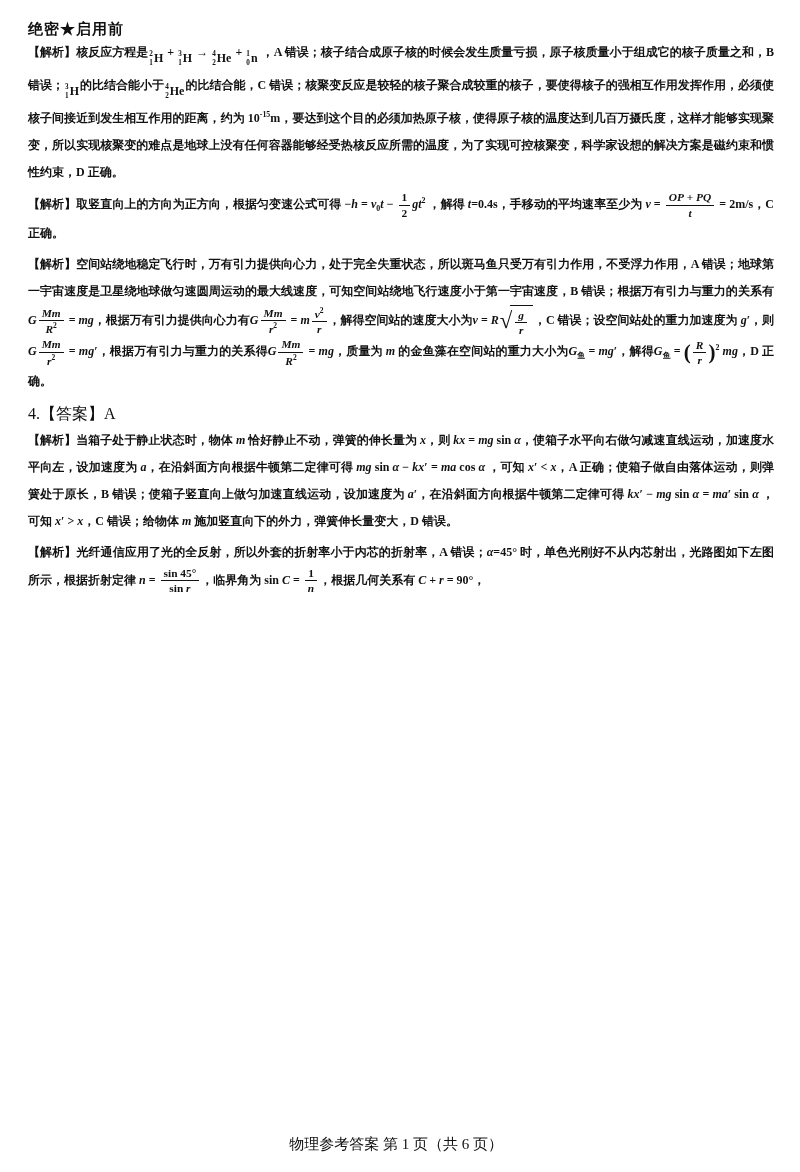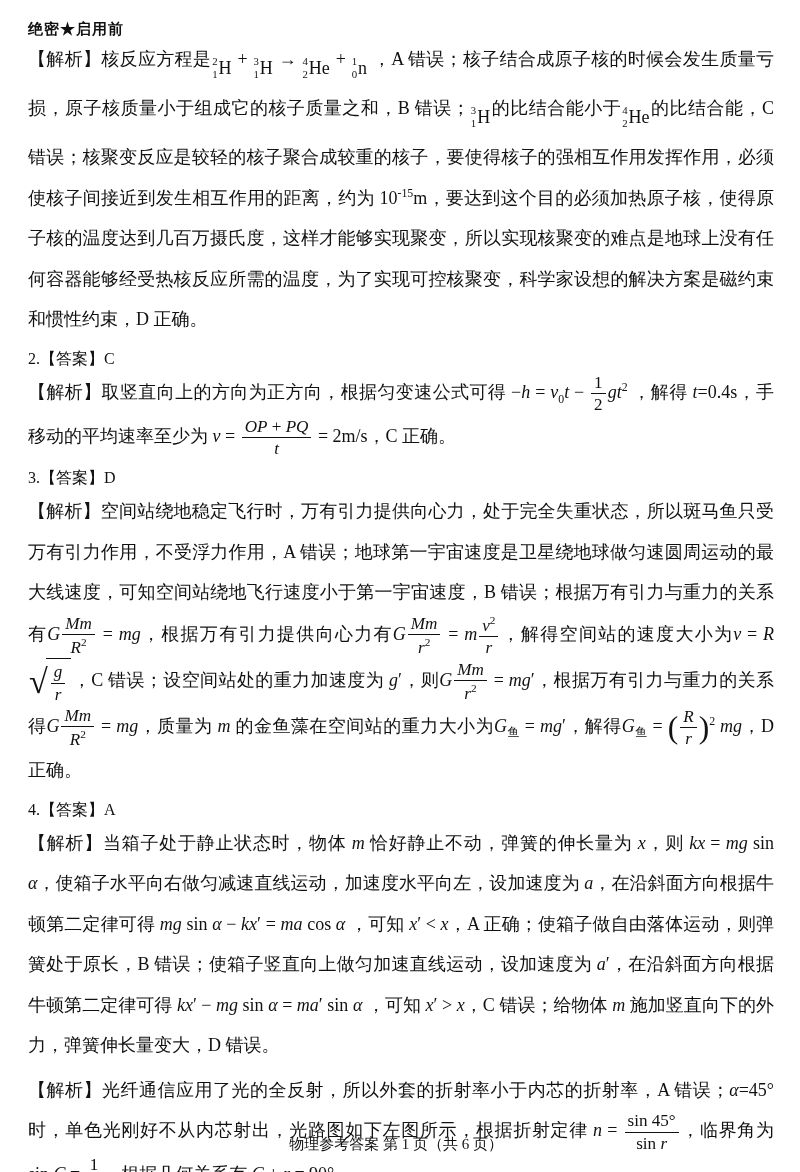--- a/index.html
+++ b/index.html
@@ -5,21 +5,21 @@
   html,body{margin:0;padding:0;background:#ffffff;}
   .page{
     width:800px;height:1172px;box-sizing:border-box;
     padding:20px 26px 52px 28px;position:relative;overflow:hidden;
     background:#ffffff;color:#111;
     font-family:"Liberation Serif","DejaVu Serif",serif;
   }
   .classification{font-size:15px;font-weight:700;letter-spacing:1px;}
   .title{font-size:30px;font-weight:700;text-align:center;margin:14px 0 8px;letter-spacing:3px;}
   .answer-line{font-size:16px;margin:9px 0 2px;}
-  .analysis{font-size:18px;line-height:2.25;text-align:justify;margin:0 0 4px;}
+  .analysis{font-size:12px;line-height:2.25;text-align:justify;margin:0 0 4px;font-weight:bold;}
   
   .mi{font-family:"Liberation Serif","DejaVu Serif",serif;font-style:italic;}
   .mr{font-family:"Liberation Serif","DejaVu Serif",serif;}
   sup.sp,sub.sb{font-size:0.66em;font-family:"Liberation Serif","DejaVu Serif",serif;}
   sup.sp{vertical-align:super;}
   sub.sb{vertical-align:sub;}
   .frac{display:inline-block;vertical-align:middle;text-align:center;line-height:1.25;margin:0 2px;font-size:0.95em;font-family:"Liberation Serif","DejaVu Serif",serif;}
   .frac .num{display:block;border-bottom:1px solid #111;padding:0 3px;}
   .frac .den{display:block;padding:0 3px;}
   .nuc{display:inline-flex;align-items:center;margin:0 1px;font-family:"Liberation Serif","DejaVu Serif",serif;}
@@ -69,25 +69,23 @@
             <span class="sym">H</span>
           </span>的比结合能小于<span class="nuc">
             <span class="pre">
               <span>4</span>
               <span>2</span>
             </span>
             <span class="sym">He</span>
           </span>的比结合能，C 错误；核聚变反应是较轻的核子聚合成较重的核子，要使得核子的强相互作用发挥作用，必须使核子间接近到发生相互作用的距离，约为 10<sup class="sp">-15</sup><span class="mr">m</span>，要达到这个目的必须加热原子核，使得原子核的温度达到几百万摄氏度，这样才能够实现聚变，所以实现核聚变的难点是地球上没有任何容器能够经受热核反应所需的温度，为了实现可控核聚变，科学家设想的解决方案是磁约束和惯性约束，D 正确。</p>
       </section>
       <section>
-        <p class="answer-line">2.【答案】C</p>
         <p class="analysis">【解析】取竖直向上的方向为正方向，根据匀变速公式可得 <span class="mr">−</span><span class="mi">h</span><span class="mr"> = </span><span class="mi">v</span><sub class="sb">0</sub><span class="mi">t</span><span class="mr"> − </span><span class="frac"><span class="num">1</span><span class="den">2</span></span><span class="mi">gt</span><sup class="sp">2</sup> ，解得 <span class="mi">t</span>=0.4s，手移动的平均速率至少为 <span class="mi">v</span><span class="mr"> = </span><span class="frac"><span class="num"><span class="mi">OP</span><span class="mr"> + </span><span class="mi">PQ</span></span><span class="den"><span class="mi">t</span></span></span><span class="mr"> = 2m/s</span>，C 正确。</p>
       </section>
       <section>
-        <p class="answer-line">3.【答案】D</p>
         <p class="analysis">【解析】空间站绕地稳定飞行时，万有引力提供向心力，处于完全失重状态，所以斑马鱼只受万有引力作用，不受浮力作用，A 错误；地球第一宇宙速度是卫星绕地球做匀速圆周运动的最大线速度，可知空间站绕地飞行速度小于第一宇宙速度，B 错误；根据万有引力与重力的关系有<span class="mi">G</span><span class="frac"><span class="num"><span class="mi">Mm</span></span><span class="den"><span class="mi">R</span><sup class="sp">2</sup></span></span><span class="mr"> = </span><span class="mi">mg</span>，根据万有引力提供向心力有<span class="mi">G</span><span class="frac"><span class="num"><span class="mi">Mm</span></span><span class="den"><span class="mi">r</span><sup class="sp">2</sup></span></span><span class="mr"> = </span><span class="mi">m</span><span class="frac"><span class="num"><span class="mi">v</span><sup class="sp">2</sup></span><span class="den"><span class="mi">r</span></span></span>，解得空间站的速度大小为<span class="mi">v</span><span class="mr"> = </span><span class="mi">R</span><span class="sqrt">
             <span class="rad">√</span>
             <span class="cnt"><span class="frac"><span class="num"><span class="mi">g</span></span><span class="den"><span class="mi">r</span></span></span></span>
           </span>，C 错误；设空间站处的重力加速度为 <span class="mi">g</span><span class="mr">′</span>，则<span class="mi">G</span><span class="frac"><span class="num"><span class="mi">Mm</span></span><span class="den"><span class="mi">r</span><sup class="sp">2</sup></span></span><span class="mr"> = </span><span class="mi">mg</span><span class="mr">′</span>，根据万有引力与重力的关系得<span class="mi">G</span><span class="frac"><span class="num"><span class="mi">Mm</span></span><span class="den"><span class="mi">R</span><sup class="sp">2</sup></span></span><span class="mr"> = </span><span class="mi">mg</span>，质量为 <span class="mi">m</span> 的金鱼藻在空间站的重力大小为<span class="mi">G</span><sub class="sb">鱼</sub><span class="mr"> = </span><span class="mi">mg</span><span class="mr">′</span>，解得<span class="mi">G</span><sub class="sb">鱼</sub><span class="mr"> = </span><span class="bp">(</span><span class="frac"><span class="num"><span class="mi">R</span></span><span class="den"><span class="mi">r</span></span></span><span class="bp">)</span><sup class="sp">2</sup><span class="mi"> mg</span>，D 正确。</p>
       </section>
       <section>
         <p class="answer-line">4.【答案】A</p>
         <p class="analysis">【解析】当箱子处于静止状态时，物体 <span class="mi">m</span> 恰好静止不动，弹簧的伸长量为 <span class="mi">x</span>，则 <span class="mi">kx</span><span class="mr"> = </span><span class="mi">mg</span><span class="mr"> sin </span><span class="mi">α</span>，使箱子水平向右做匀减速直线运动，加速度水平向左，设加速度为 <span class="mi">a</span>，在沿斜面方向根据牛顿第二定律可得 <span class="mi">mg</span><span class="mr"> sin </span><span class="mi">α</span><span class="mr"> − </span><span class="mi">kx</span><span class="mr">′ = </span><span class="mi">ma</span><span class="mr"> cos </span><span class="mi">α</span> ，可知 <span class="mi">x</span><span class="mr">′ &lt; </span><span class="mi">x</span>，A 正确；使箱子做自由落体运动，则弹簧处于原长，B 错误；使箱子竖直向上做匀加速直线运动，设加速度为 <span class="mi">a</span><span class="mr">′</span>，在沿斜面方向根据牛顿第二定律可得 <span class="mi">kx</span><span class="mr">′ − </span><span class="mi">mg</span><span class="mr"> sin </span><span class="mi">α</span><span class="mr"> = </span><span class="mi">ma</span><span class="mr">′ sin </span><span class="mi">α</span> ，可知 <span class="mi">x</span><span class="mr">′ &gt; </span><span class="mi">x</span>，C 错误；给物体 <span class="mi">m</span> 施加竖直向下的外力，弹簧伸长量变大，D 错误。</p>
       </section>
       <section>

